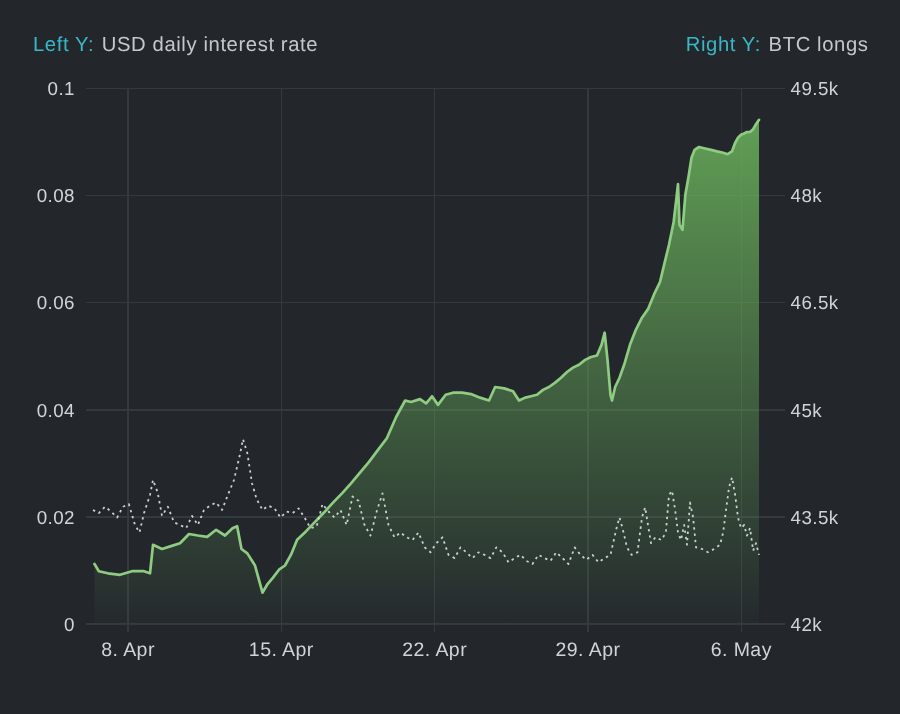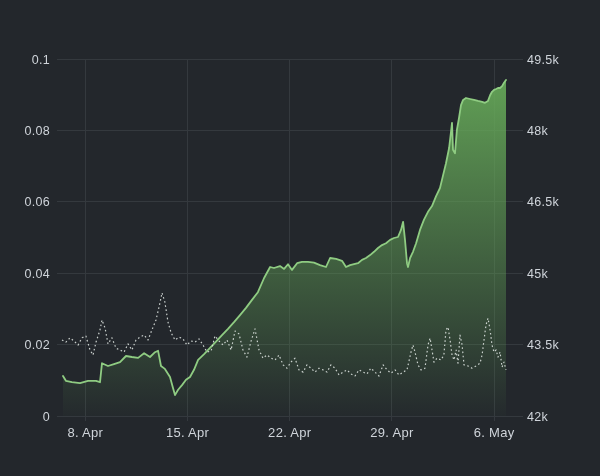--- a/index.html
+++ b/index.html
@@ -69,14 +69,20 @@
       </g>
       <g>
         <text x="85.36073659980269" y="437" fill="#cfd4da" font-size="13" text-anchor="middle" letter-spacing="0.3">8. Apr</text>
         <text x="187.5639592239395" y="437" fill="#cfd4da" font-size="13" text-anchor="middle" letter-spacing="0.3">15. Apr</text>
         <text x="289.76718184807623" y="437" fill="#cfd4da" font-size="13" text-anchor="middle" letter-spacing="0.3">22. Apr</text>
         <text x="391.9704044722131" y="437" fill="#cfd4da" font-size="13" text-anchor="middle" letter-spacing="0.3">29. Apr</text>
         <text x="494.1736270963499" y="437" fill="#cfd4da" font-size="13" text-anchor="middle" letter-spacing="0.3">6. May</text>
       </g>
     </svg>
   <div class="titles">
+    <div>
+      <span class="axis-key" style="color: rgb(57, 183, 198);">Left Y:</span><span class="axis-desc" style="color: rgb(194, 200, 206);">USD daily interest rate</span>
+    </div>
+    <div>
+      <span class="axis-key" style="color: rgb(57, 183, 198);">Right Y:</span><span class="axis-desc" style="color: rgb(194, 200, 206);">BTC longs</span>
+    </div>
   </div>
 </div>
 
 </body></html>

